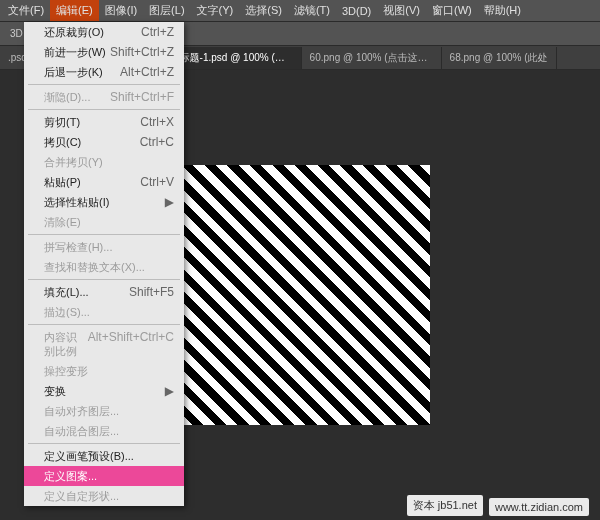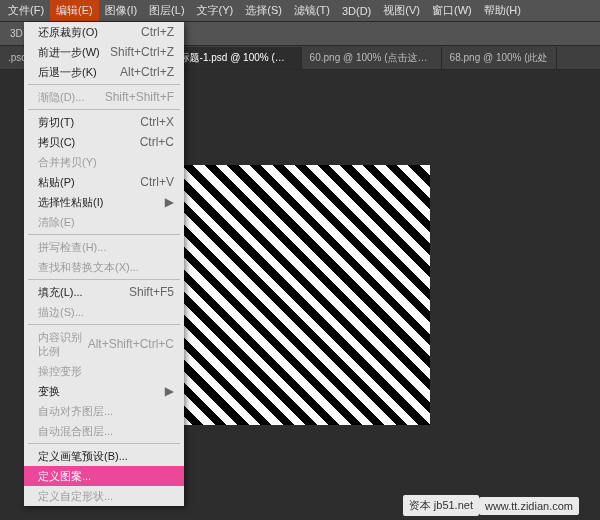--- a/index.html
+++ b/index.html
@@ -7,24 +7,24 @@
 .menubar{background:#535353;height:22px;display:flex;align-items:center;padding:9px 2px;border-bottom:1px solid #2a2a2a}
 .menubar .menu-item{padding:3px 6px;color:#e0e0e0;cursor:default}
 .menubar .menu-item.active{background:#c2410c}
 .toolbar{background:#535353;height:24px;display:flex;align-items:center;padding:0 4px;border-bottom:1px solid #2a2a2a}
 .toolbar .tool-ctrl{color:#ccc;margin:0 6px;font-size:10px}
 .tabbar{background:#3f3f3f;height:24px;display:flex;align-items:center;border-bottom:1px solid #2a2a2a;overflow:hidden;white-space:nowrap}
 .tabbar .doc-tab{padding:4px 8px;color:#bbb;font-size:10px;border-right:1px solid #2a2a2a;max-width:140px;overflow:hidden;text-overflow:ellipsis}
 .tabbar .doc-tab.active{background:#2d2d2d;color:#fff}
 .workarea{position:absolute;left:0;right:0;top:70px;bottom:0;background:#2d2d2d;display:flex;align-items:center;justify-content:center}
 .canvas{width:260px;height:260px;background:#fff;background-image:repeating-linear-gradient(45deg,#000 0,#000 8px,#fff 8px,#fff 16px)}
-.watermark{position:absolute;right:21px;bottom:4px;display:flex;align-items:center}
+.watermark{position:absolute;right:11px;bottom:4px;display:flex;gap:6px;align-items:flex-end}
 .watermark .wm{background:rgba(255,255,255,.9);color:#333;padding:3px 6px;font-size:11px;border-radius:2px}
 .dropdown{position:absolute;left:24px;top:22px;width:160px;background:#e8e8e8;box-shadow:2px 2px 6px rgba(0,0,0,.5);color:#222}
-.dropdown .dd-item{display:flex;justify-content:space-between;align-items:center;padding:3px 10px 3px 14px;font-size:11px;line-height:14px;cursor:default}
+.dropdown .dd-item{display:flex;justify-content:space-between;align-items:flex-start;padding:3px 10px 3px 20px;font-size:11px;line-height:14px;cursor:default}
 .dropdown .dd-item.disabled{color:#9c9c9c}
 .dropdown .dd-item.highlight{background:#ec4899;color:#fff}
 .dropdown .dd-sep{height:1px;background:#bcbcbc;margin:2px 4px}
 .dropdown .sc{color:#666;font-size:12px}
 .dropdown .dd-item.highlight .sc,.dropdown .dd-item.disabled .sc{color:inherit}
 .side-tools{position:absolute;left:0;top:70px;width:24px;bottom:0;background:#535353;border-right:1px solid #2a2a2a}
 </style>
 </head>
 <body>
 
@@ -69,21 +69,21 @@
       <span>前进一步(W)</span>
       <span class="sc">Shift+Ctrl+Z</span>
     </div>
     <div class="dd-item">
       <span>后退一步(K)</span>
       <span class="sc">Alt+Ctrl+Z</span>
     </div>
     <div class="dd-sep"></div>
     <div class="dd-item disabled">
       <span>渐隐(D)...</span>
-      <span class="sc">Shift+Shift+F</span>
+      <span class="sc">Shift+Ctrl+F</span>
     </div>
     <div class="dd-sep"></div>
     <div class="dd-item">
       <span>剪切(T)</span>
       <span class="sc">Ctrl+X</span>
     </div>
     <div class="dd-item">
       <span>拷贝(C)</span>
       <span class="sc">Ctrl+C</span>
     </div>

